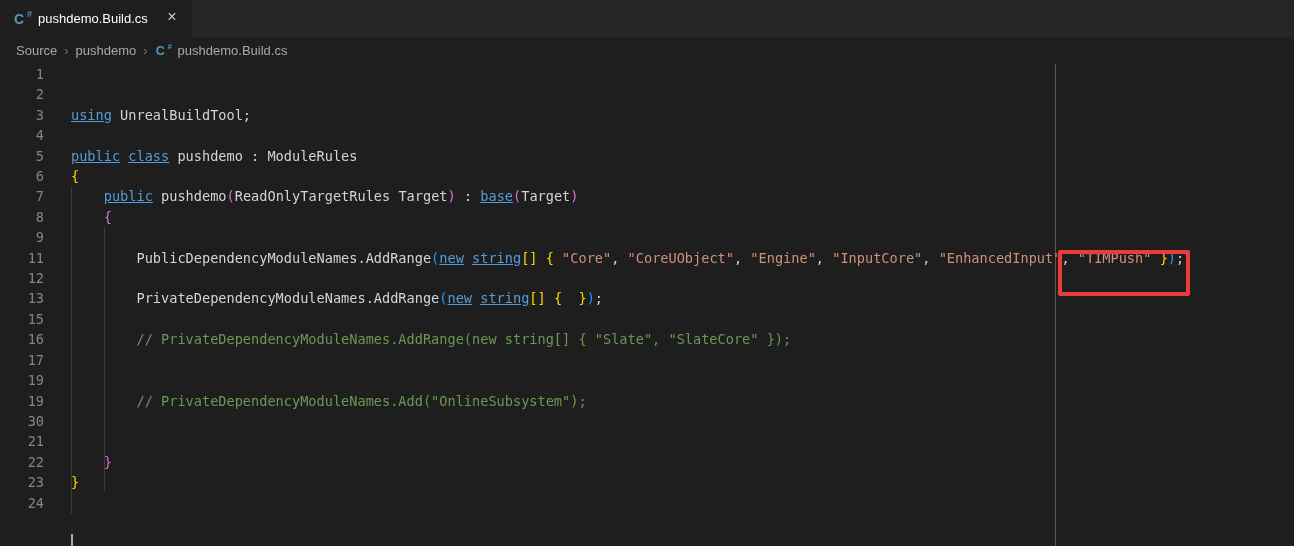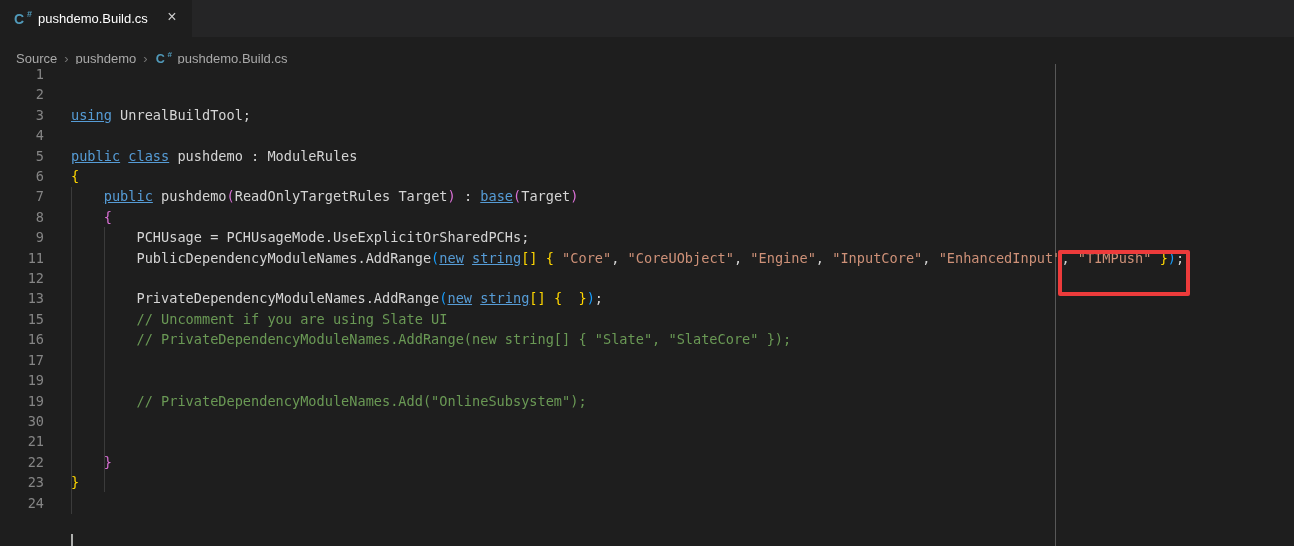--- a/index.html
+++ b/index.html
@@ -33,21 +33,21 @@
     position: relative; width: 17px; height: 16px;
     color: #519aba; font-weight: 700; flex: 0 0 17px;
   }
   .csicon .c { font-size: 14px; line-height: 16px; display: block; }
   .csicon .hash { position: absolute; top: -2px; right: -1px; font-size: 9px; }
 
   
   .breadcrumbs {
     height: 27px; width: 100%; background: #1e1e1e;
     display: flex; align-items: center;
-    padding-left: 16px; font-size: 13px; color: #a9a9a9; margin-top: 8px;
+    padding-left: 16px; font-size: 13px; color: #a9a9a9;
   }
   .crumb { white-space: nowrap; cursor: pointer; }
   .crumb-sep { color: #767676; margin: 0 7px; font-size: 13px; }
   .breadcrumbs .csicon { margin-right: 6px; transform: scale(0.9); }
 
   
   .editor {
     position: absolute; top: 64px; left: 0;
     width: 1294px; height: 482px;
     background: #1e1e1e; overflow: hidden;
@@ -122,25 +122,25 @@
   <div class="ruler"></div>
   <div class="code-lines">
       <div class="line"><span class="ln">1</span></div>
       <div class="line"><span class="ln">2</span><span class="code"></span></div>
       <div class="line"><span class="ln">3</span><span class="code"><span class="tk-keyword">using</span><span class="tk-plain"> UnrealBuildTool;</span></span></div>
       <div class="line"><span class="ln">4</span><span class="code"></span></div>
       <div class="line"><span class="ln">5</span><span class="code"><span class="tk-keyword">public</span><span class="tk-plain"> </span><span class="tk-keyword">class</span><span class="tk-plain"> pushdemo : ModuleRules</span></span></div>
       <div class="line"><span class="ln">6</span><span class="code"><span class="tk-b1">{</span></span></div>
       <div class="line"><span class="ln">7</span><span class="code"><span class="tk-plain">    </span><span class="tk-keyword">public</span><span class="tk-plain"> pushdemo</span><span class="tk-b2">(</span><span class="tk-plain">ReadOnlyTargetRules Target</span><span class="tk-b2">)</span><span class="tk-plain"> : </span><span class="tk-keyword">base</span><span class="tk-b2">(</span><span class="tk-plain">Target</span><span class="tk-b2">)</span></span></div>
       <div class="line"><span class="ln">8</span><span class="code"><span class="tk-plain">    </span><span class="tk-b2">{</span></span></div>
-      <div class="line"><span class="ln">9</span><span class="code"><span class="tk-plain">        PCHUsage = PCHUsageMode.UseExplicitOrSharedPCHs;</span></span></div>
+      <div class="line"><span class="ln">9</span></div>
       <div class="line"><span class="ln">11</span><span class="code"><span class="tk-plain">        PublicDependencyModuleNames.AddRange</span><span class="tk-b3">(</span><span class="tk-keyword">new</span><span class="tk-plain"> </span><span class="tk-keyword">string</span><span class="tk-b1">[]</span><span class="tk-plain"> </span><span class="tk-b1">{</span><span class="tk-plain"> </span><span class="tk-string">"Core"</span><span class="tk-plain">, </span><span class="tk-string">"CoreUObject"</span><span class="tk-plain">, </span><span class="tk-string">"Engine"</span><span class="tk-plain">, </span><span class="tk-string">"InputCore"</span><span class="tk-plain">, </span><span class="tk-string">"EnhancedInput"</span><span class="tk-plain">, </span><span class="tk-string">"TIMPush"</span><span class="tk-plain"> </span><span class="tk-b1">}</span><span class="tk-b3">)</span><span class="tk-plain">;</span></span></div>
       <div class="line"><span class="ln">12</span><span class="code"></span></div>
       <div class="line"><span class="ln">13</span><span class="code"><span class="tk-plain">        PrivateDependencyModuleNames.AddRange</span><span class="tk-b3">(</span><span class="tk-keyword">new</span><span class="tk-plain"> </span><span class="tk-keyword">string</span><span class="tk-b1">[]</span><span class="tk-plain"> </span><span class="tk-b1">{</span><span class="tk-plain">  </span><span class="tk-b1">}</span><span class="tk-b3">)</span><span class="tk-plain">;</span></span></div>
-      <div class="line"><span class="ln">15</span><span class="code"><span class="tk-comment">        // Uncomment if you are using Slate UI</span></span></div>
+      <div class="line"><span class="ln">15</span></div>
       <div class="line"><span class="ln">16</span><span class="code"><span class="tk-comment">        // PrivateDependencyModuleNames.AddRange(new string[] { "Slate", "SlateCore" });</span></span></div>
       <div class="line"><span class="ln">17</span><span class="code"></span></div>
       <div class="line"><span class="ln">19</span></div>
       <div class="line"><span class="ln">19</span><span class="code"><span class="tk-comment">        // PrivateDependencyModuleNames.Add("OnlineSubsystem");</span></span></div>
       <div class="line"><span class="ln">30</span><span class="code"></span></div>
       <div class="line"><span class="ln">21</span></div>
       <div class="line"><span class="ln">22</span><span class="code"><span class="tk-plain">    </span><span class="tk-b2">}</span></span></div>
       <div class="line"><span class="ln">23</span><span class="code"><span class="tk-b1">}</span></span></div>
       <div class="line"><span class="ln">24</span><span class="code"></span></div>
     </div>

